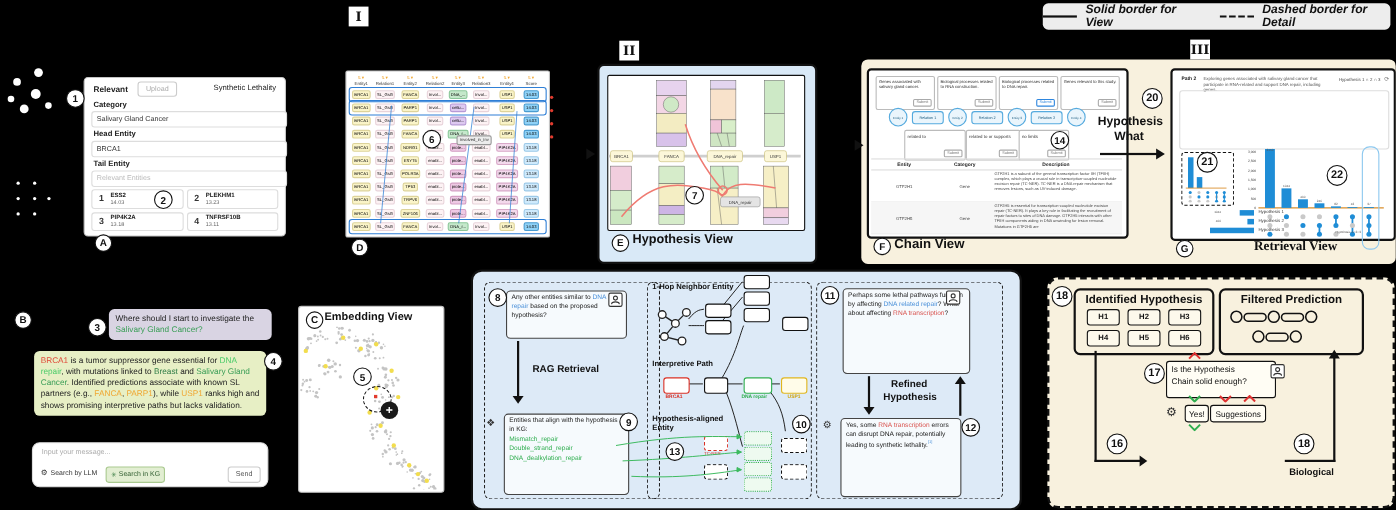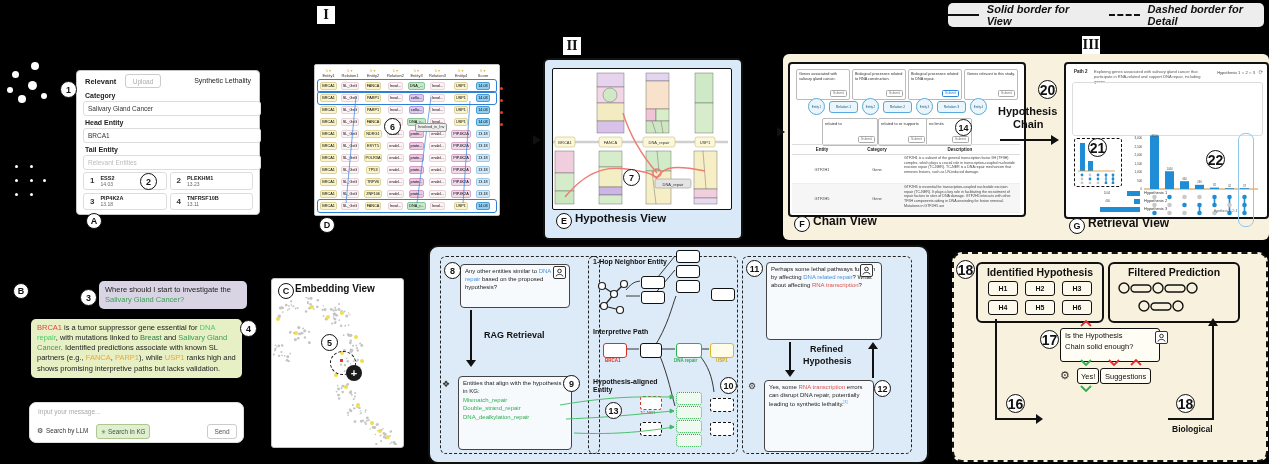--- a/index.html
+++ b/index.html
@@ -1,21 +1,21 @@
 <!DOCTYPE html>
 <html><head>
 <meta charset="utf-8">
 <style>
   html,body{margin:0;padding:0;background:#000;}
   #stage{position:relative;width:1269px;height:464px;background:#000;font-family:"Liberation Sans",sans-serif;overflow:hidden;}
   .abs{position:absolute;}
   .card{position:absolute;background:#fff;border:1px solid #c4c4c4;border-radius:4px;z-index:10;}
   .num,.badge{position:absolute;display:flex;align-items:center;justify-content:center;background:#fff;border:1.4px solid #111;border-radius:50%;font-weight:bold;color:#111;z-index:40;}
   .num{width:15px;height:15px;font-size:9px;}
-  .num.big{width:17px;height:17px;font-size:14px;}
+  .num.big{width:17px;height:17px;font-size:10px;}
   .badge{width:14px;height:14px;font-size:9px;}
   .roman{position:absolute;width:18px;height:18px;background:#fff;color:#111;display:flex;align-items:center;justify-content:center;font-family:"DejaVu Serif",serif;font-weight:bold;font-size:12px;z-index:40;}
   .vtitle{position:absolute;font-weight:bold;color:#111;z-index:35;}
   .dot{position:absolute;border-radius:50%;background:#fff;z-index:5;}
   .c-red{color:#e04b3a}.c-green{color:#3a9e57}.c-bgreen{color:#4ccc6a}.c-dgreen{color:#2f7d46}
   .c-orange{color:#f0a732}.c-blue{color:#4a90d9}.c-red2{color:#d9534f}
   sup{font-size:60%;}
   .input-like{position:absolute;border:1px solid #ddd;border-radius:3px;background:#fff;font-size:6.5px;color:#333;display:flex;align-items:center;padding:0 4px;}
   .lbl{position:absolute;font-weight:bold;font-size:7px;color:#222;}
   .rescard{border:1px solid #ddd;border-radius:3px;display:flex;align-items:center;}
@@ -594,21 +594,21 @@
             <span style="font-size:3.6px;line-height:1.3;padding:1px 2px;">GTF2H5 is essential for transcription-coupled nucleotide excision repair (TC-NER). It plays a key role in facilitating the recruitment of repair factors to sites of DNA damage. GTF2H5 interacts with other TFIIH components aiding in DNA unwinding for lesion removal. Mutations in GTF2H5 are</span>
           </div>
         </div>
     </div>
   </div>
   <div class="num" style="left:955px;top:119px;">14</div>
   <div class="badge" style="left:794px;top:216px;">F</div>
   <span class="vtitle" style="left:813px;top:214px;font-size:12px;">Chain View</span>
 
   <span class="vtitle" style="left:998px;top:105px;font-size:11px;">Hypothesis</span>
-  <span class="vtitle" style="left:1013px;top:118px;font-size:11px;">Chain</span>
+  <span class="vtitle" style="left:1013px;top:118px;font-size:11px;">What</span>
   <div class="sline" style="left:1000px;top:139px;width:52px;height:2px;z-index:20;"></div>
   <div style="position:absolute;left:1051px;top:135px;width:0;height:0;border-left:8px solid #111;border-top:5px solid transparent;border-bottom:5px solid transparent;z-index:20;"></div>
   <div class="num big" style="left:1038px;top:80px;">20</div>
 
   <div class="card" style="left:1064px;top:62px;width:201px;height:153px;border:2px solid #111;">
     <span style="position:absolute;left:8px;top:5px;font-weight:bold;font-size:4.5px;color:#222;">Path 2</span>
     <span style="position:absolute;left:28px;top:5px;width:112px;font-size:4px;line-height:1.3;color:#555;">Exploring genes associated with salivary gland cancer that participate in RNA-related and support DNA repair, including genes.</span>
     <span style="position:absolute;right:12px;top:6px;font-size:4px;color:#444;">Hypothesis 1 ∩ 2 ∩ 3</span>
     <span style="position:absolute;right:4px;top:5px;font-size:5.5px;color:#777;">⟳</span>
     <div style="position:absolute;left:6px;top:18px;width:189px;height:52px;border:1px solid #ddd;border-radius:3px;"></div>
@@ -706,21 +706,21 @@
           <span style="position:absolute;left:34px;top:1px;width:40px;height:5px;background:#1f8dd6;"></span>
           <span style="position:absolute;left:78px;top:0px;font-size:4px;color:#333;">Hypothesis 3</span>
         </div>
       </div>
     <div style="position:absolute;left:172px;top:69px;width:14px;height:92px;border:1.5px solid #8cc8ef;border-radius:7px;z-index:22;"></div>
     <span style="position:absolute;left:148px;top:145px;font-size:2.8px;color:#555;">Hypothesis 1∩2∩3</span>
   </div>
   <div class="num big" style="left:1088px;top:138px;">21</div>
   <div class="num big" style="left:1206px;top:150px;">22</div>
   <div class="badge" style="left:1069px;top:218px;">G</div>
-  <span class="vtitle" style="left:1088px;top:216px;font-size:12px;">Retrieval View</span>
+  <span class="vtitle" style="left:1140px;top:216px;font-size:12px;font-family:Liberation Serif, serif;">Retrieval View</span>
 
   <div class="dashbox" style="left:440px;top:256px;width:158px;height:196px;"></div>
   <div class="num" style="left:444px;top:262px;">8</div>
   <div class="qbox" style="left:460px;top:264px;width:100px;height:36px;"><span>Any other entities similar to </span><span class="c-blue">DNA repair</span><span> based on the proposed hypothesis?</span></div>
   <span class="persil" style="left:553px;top:266px;">
       <svg width="9" height="9">
         <circle cx="4.5" cy="3" r="1.8" fill="none" stroke="#333"></circle>
         <path d="M1 8.5 C1 5.8 8 5.8 8 8.5" fill="none" stroke="#333"></path>
       </svg>
     </span>

